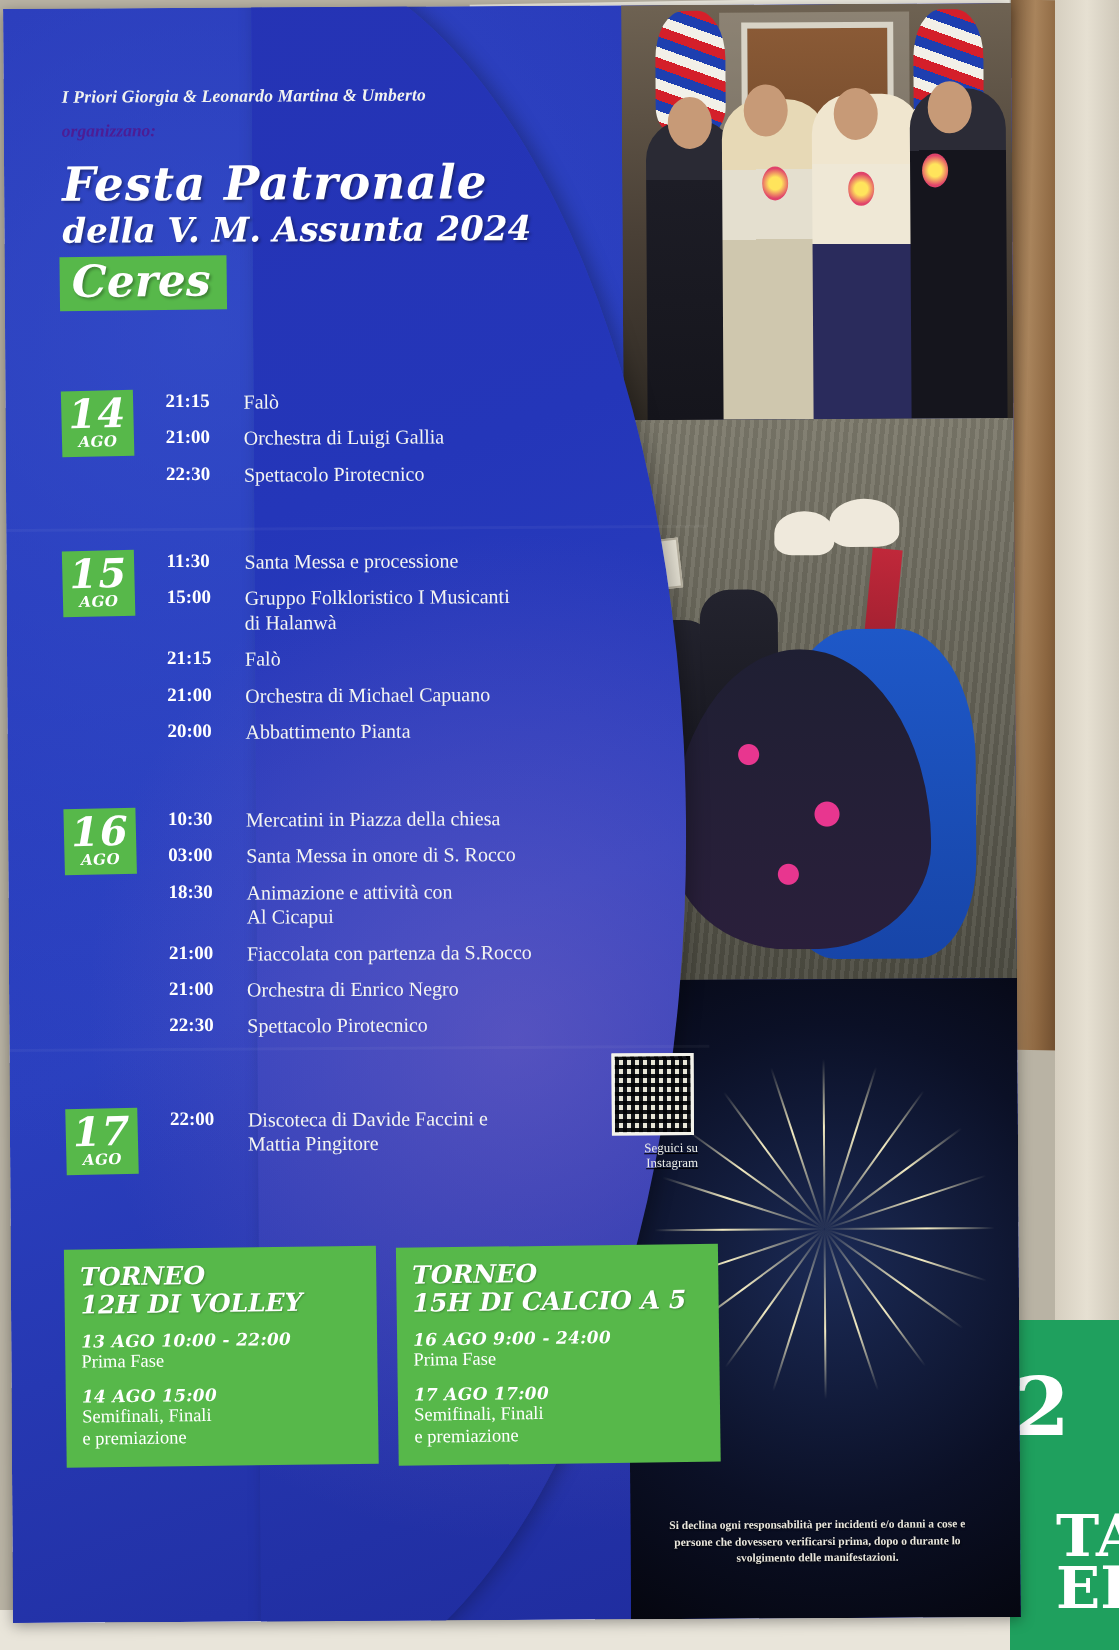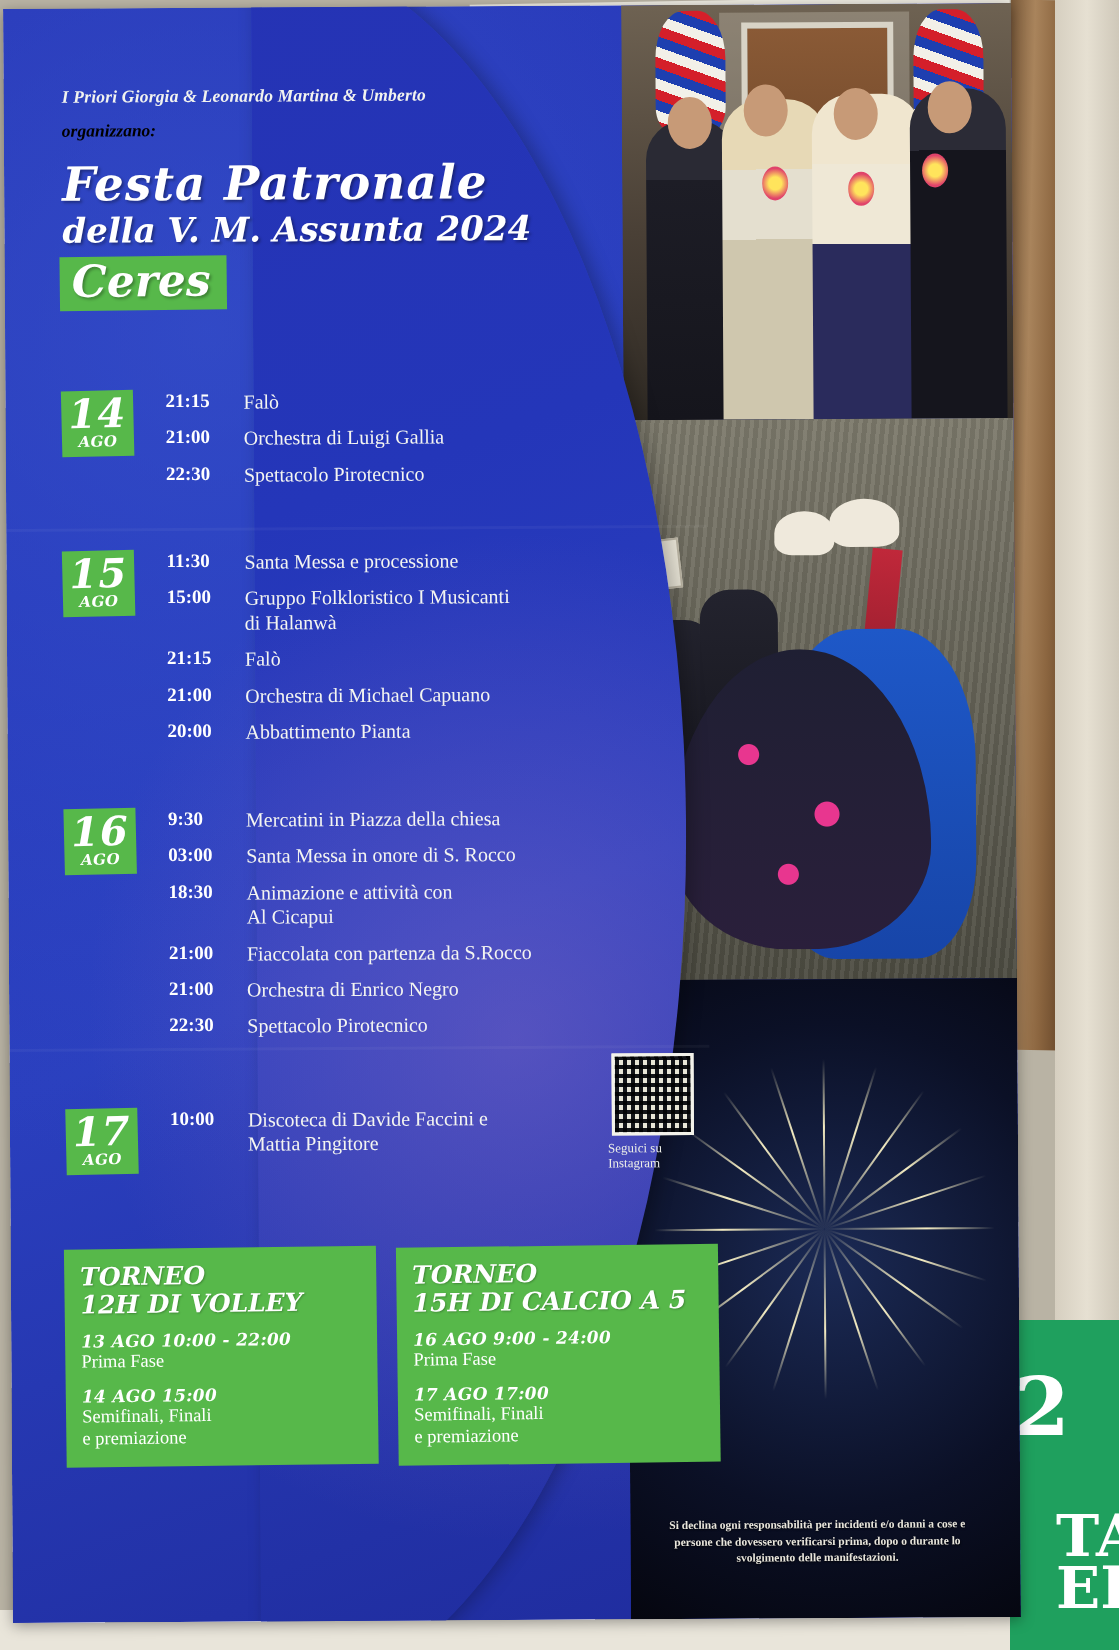--- a/index.html
+++ b/index.html
@@ -249,21 +249,21 @@
     width: 520px;
     color: #f2f3ef;
     font-size: 17.5px;
     font-style: italic;
     font-weight: bold;
     font-family: "Liberation Serif", serif;
     letter-spacing: .2px;
   }
   .organizzano {
     position: absolute; left: 58px; top: 112px;
-    color: #000000;
+    color: #4c1d95;
     font-size: 17.5px;
     font-style: italic;
     font-weight: bold;
     font-family: "Liberation Serif", serif;
   }
   .title1 {
     position: absolute; left: 58px; top: 148px;
     color: #ffffff;
     font-size: 47px;
     font-weight: bold;
@@ -335,21 +335,21 @@
   }
   .event .desc {
     color: #f4f5f1;
     font-size: 20px;
     font-family: "Liberation Serif", serif;
     line-height: 1.22;
     white-space: pre-line;
   }
 
   
-  .qr-wrap { position: absolute; left: 598px; top: 1048px; width: 90px; text-align: left; }
+  .qr-wrap { position: absolute; left: 598px; top: 1048px; width: 90px; text-align: right; text-decoration: underline; }
   .qr {
     width: 76px; height: 76px;
     margin: 0 auto;
     background-color: #f3f2ea;
     background-image:
       repeating-linear-gradient(90deg, #14161c 0 4px, #f3f2ea 4px 8px),
       repeating-linear-gradient(0deg, #14161c 0 4px, rgba(243,242,234,0) 4px 9px);
     background-blend-mode: multiply;
     border: 3px solid #f3f2ea;
   }
@@ -548,21 +548,21 @@
         </div>
       </div>
 
       <div class="day-block" style="top:800px">
         <div class="day-badge">
           <div class="num">16</div>
           <div class="mon">AGO</div>
         </div>
         <div class="events">
           <div class="event">
-            <div class="time">9:30</div>
+            <div class="time">10:30</div>
             <div class="desc">Mercatini in Piazza della chiesa</div>
           </div>
           <div class="event">
             <div class="time">03:00</div>
             <div class="desc">Santa Messa in onore di S. Rocco</div>
           </div>
           <div class="event">
             <div class="time">18:30</div>
             <div class="desc">Animazione e attività con
 Al Cicapui</div>
@@ -582,21 +582,21 @@
         </div>
       </div>
 
       <div class="day-block" style="top:1100px">
         <div class="day-badge">
           <div class="num">17</div>
           <div class="mon">AGO</div>
         </div>
         <div class="events">
           <div class="event">
-            <div class="time">10:00</div>
+            <div class="time">22:00</div>
             <div class="desc">Discoteca di Davide Faccini e
 Mattia Pingitore</div>
           </div>
         </div>
       </div>
 
       <div class="qr-wrap">
         <div class="qr"></div>
         <div class="qr-label">Seguici su
 Instagram</div>

